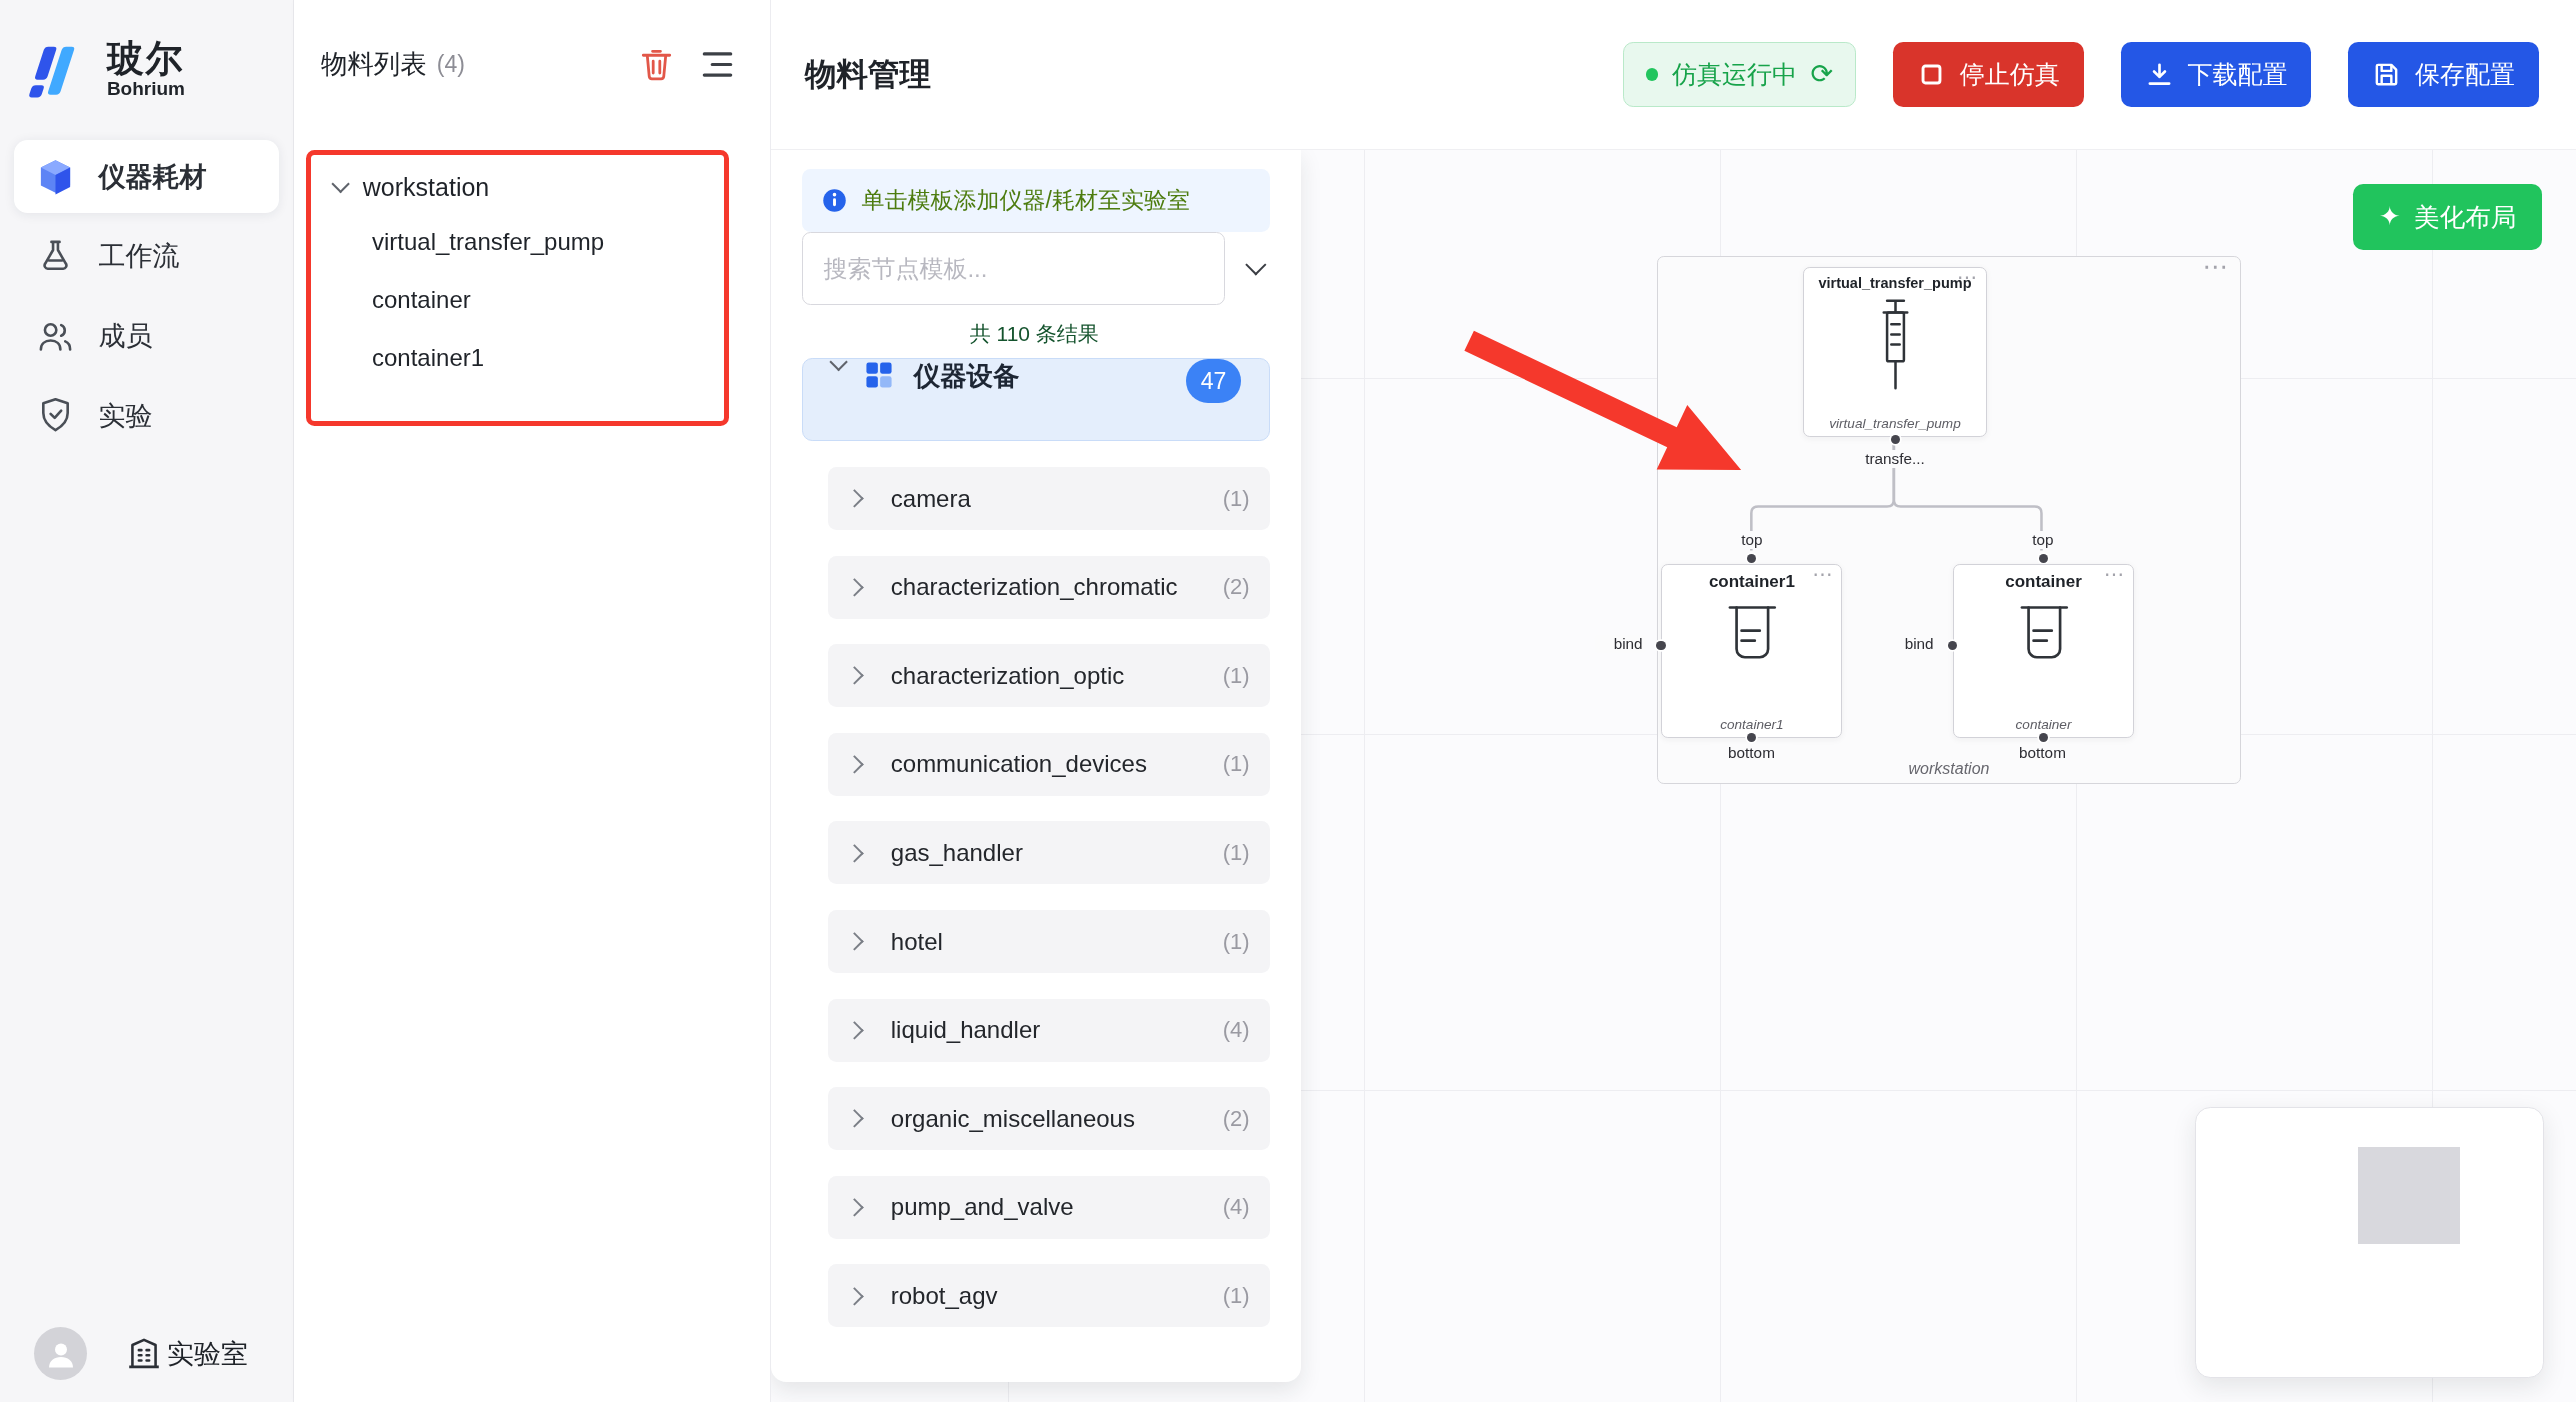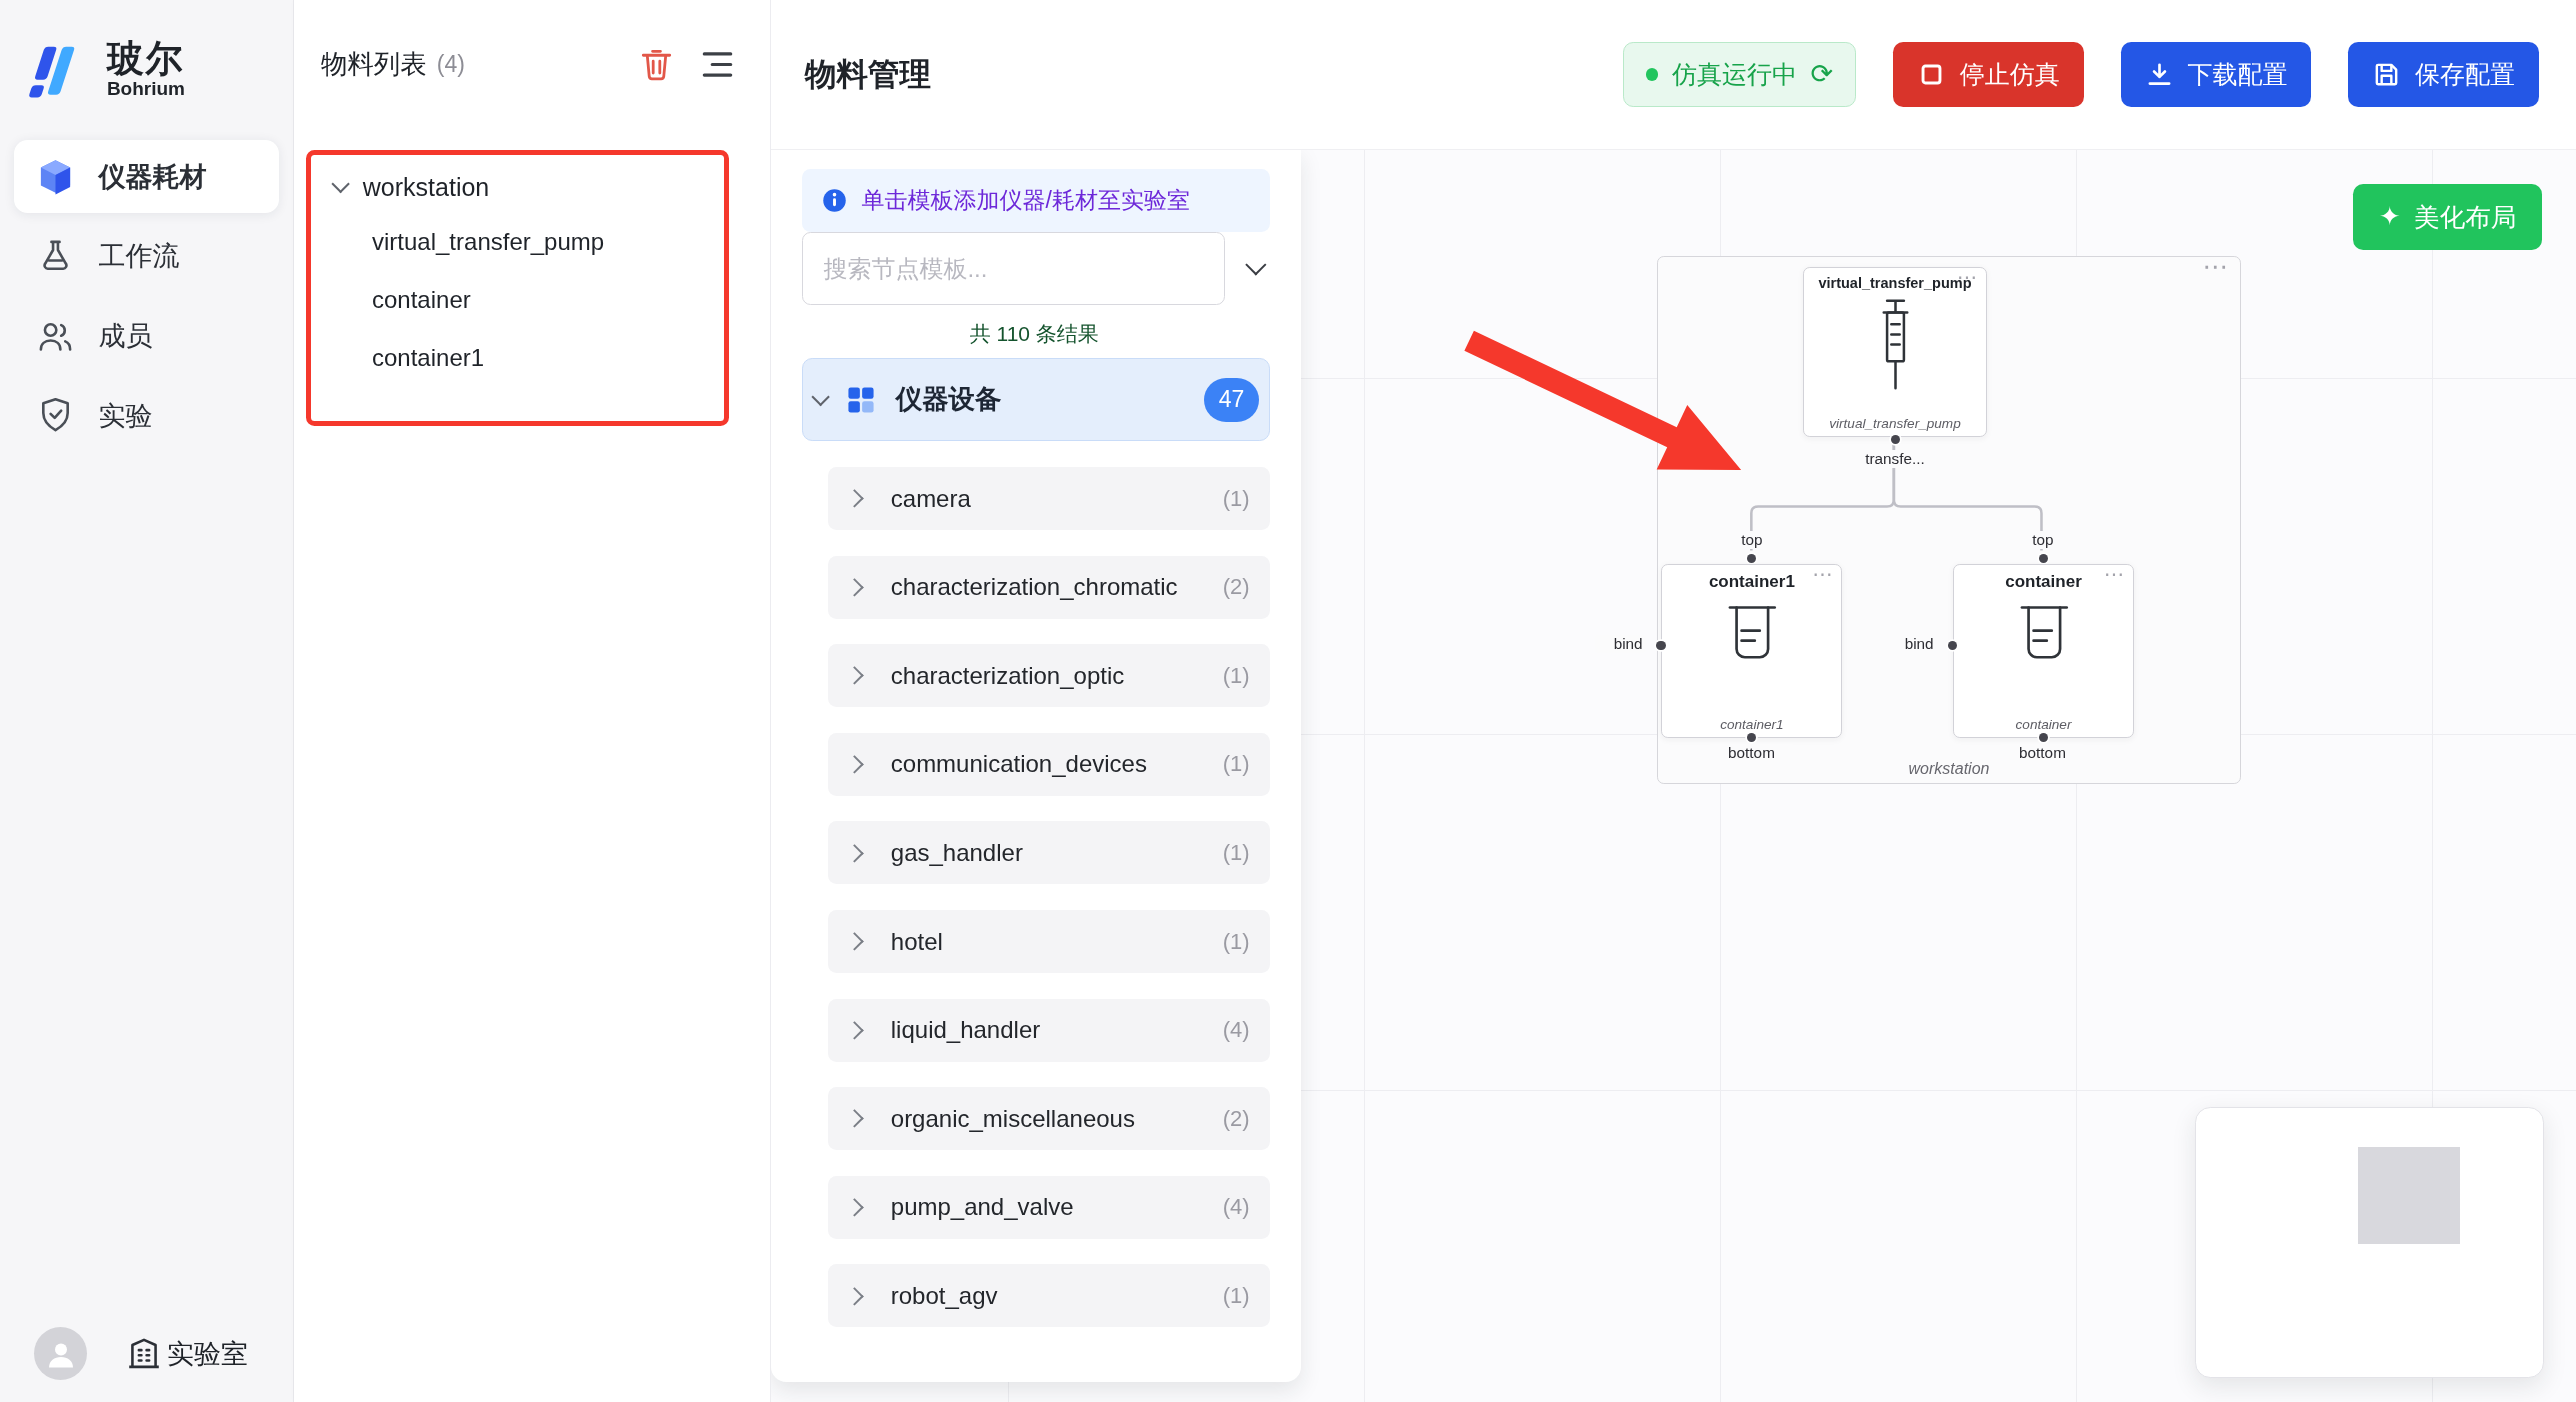--- a/index.html
+++ b/index.html
@@ -52,29 +52,29 @@
   .btn svg { width:29px; height:29px; }
   .btn.danger { background:#d9342b; }
   .btn.primary { background:#2457e6; }
 
   .canvas { position:absolute; top:150px; left:0; right:0; bottom:0; background-color:#fbfbfd;
     background-image:linear-gradient(#ededf1 0.9px,transparent 0.9px),linear-gradient(90deg,#ededf1 0.9px,transparent 0.9px);
     background-size:356px 356px; background-position:-119px -128px; overflow:hidden; }
 
   
   .palette { position:absolute; left:0; top:0; width:530px; height:1232px; background:#fff; border-radius:0 0 15.3px 15.3px; box-shadow:0 8.5px 22px rgba(31,35,41,.10); padding:19px 31px 0; z-index:20; }
-  .banner { display:flex; align-items:center; gap:13.6px; height:63px; padding:0 19px; background:#eef5ff; border-radius:8.5px; color:#6d28d9; font-size:23px; }
+  .banner { display:flex; align-items:center; gap:13.6px; height:63px; padding:0 19px; background:#eef5ff; border-radius:8.5px; color:#4d7c0f; font-size:23px; }
   .banner svg { width:27px; height:27px; flex:0 0 auto; }
   .search-row { display:flex; align-items:center; gap:13.6px; }
   .search-input { flex:1; height:73px; border:1.7px solid #d8d8de; border-radius:8.5px; padding:0 20.4px; font-size:24px; color:#1f2329; outline:none; font-family:inherit; background:#fff; }
   .search-input::placeholder { color:#b8b8c0; }
   .collapse-chev { width:31px; display:flex; justify-content:center; cursor:pointer; }
   .collapse-chev .chev { border-color:#3a3d43; width:15.3px; height:15.3px; }
   .result-count { text-align:center; font-size:21px; color:#14532d; margin:15.3px 3.4px 10.2px 0; }
-  .category-row { display:flex; align-items:center; gap:19px; height:83px; padding:0 10px; background:#e4eefc; border:1.7px solid #c9dcf8; border-radius:10.2px; cursor:pointer; }
+  .category-row { display:flex; align-items:flex-start; gap:19px; height:83px; padding:0 28px; background:#e4eefc; border:1.7px solid #c9dcf8; border-radius:10.2px; cursor:pointer; }
   .category-label { font-size:26.4px; font-weight:bold; color:#1d2634; }
   .category-badge { margin-left:auto; min-width:55px; height:44px; border-radius:22px; background:#3b82f6; color:#fff; font-size:23px; display:flex; align-items:center; justify-content:center; padding:0 12px; }
   .cat-grid-icon { width:32px; height:32px; display:flex; }
   .palette-item { display:flex; align-items:center; gap:30px; height:63px; margin:25.6px 0 0 25.6px; padding:0 20.4px; background:#f4f4f6; border-radius:8.5px; cursor:pointer; }
   .item-label { font-size:24px; color:#23262b; white-space:nowrap; }
   .item-count { margin-left:auto; font-size:22px; color:#9a9aa2; }
 
   .beautify-btn { position:absolute; top:34px; right:34px; display:flex; align-items:center; gap:13.6px; height:66px; padding:0 25.6px; background:#21c45d; color:#fff; border:none; border-radius:10.2px; font-size:25.6px; cursor:pointer; z-index:10; font-family:inherit; }
   .sparkle-glyph { font-size:25.6px; line-height:1; }
 

